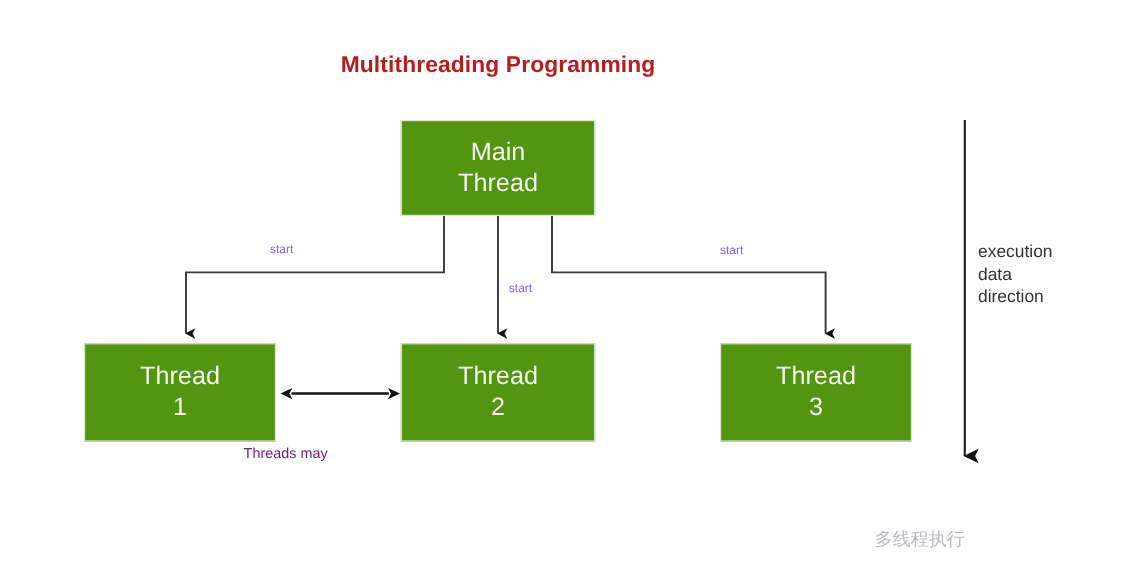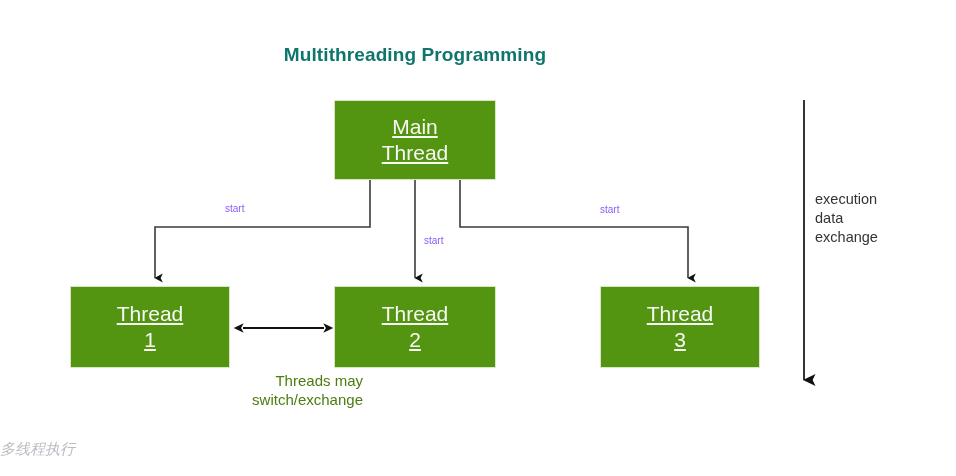--- a/index.html
+++ b/index.html
@@ -26,71 +26,69 @@
   }
   .abs { position: absolute; }
 
   .diagram-title {
     left: 0;
     top: 44px;
     width: 830px;
     text-align: center;
     font-size: 19px;
     font-weight: bold;
-    color: #0f766e;
+    color: #b91c1c;
     letter-spacing: 0.1px;
   }
 
   .node-box {
     box-sizing: border-box;
     background: #539410;
     border: 1px solid #d9e7c9;
     color: #f7f9f5;
     display: flex;
     flex-direction: column;
     align-items: center;
     justify-content: center;
     font-size: 21px;
     line-height: 1.22;
     text-align: center;
     font-weight: normal;
-    text-decoration: underline;
   }
   .node-box .line2 { display: block; }
 
   .edge-label {
     font-size: 10px;
     color: #8b5cf6;
     white-space: nowrap;
   }
 
   .note-text {
-    font-size: 15px;
-    color: #4d7c0f;
-    text-align: right;
+    font-size: 12px;
+    color: #701a75;
+    text-align: left;
     line-height: 1.28;
     white-space: nowrap;
   }
 
   .flow-text {
     font-size: 14.5px;
     color: #333333;
     text-align: left;
     line-height: 1.32;
     white-space: nowrap;
   }
 
   .caption {
     left: 0;
     top: 440px;
     width: 804px;
-    text-align: left;
+    text-align: right;
     font-size: 15px;
     color: #b9bcc2;
-    font-style: italic;
   }
 </style>
 </head>
 <body>
 
 <div id="canvas">
 
   <svg id="diagram-svg" viewBox="0 0 956 476" xmlns="http://www.w3.org/2000/svg">
     <defs>
       <marker id="arrow-down" markerWidth="12" markerHeight="12" refX="4.8" refY="9.2" orient="auto" markerUnits="userSpaceOnUse">
@@ -141,24 +139,23 @@
   </div>
 
   <div class="abs edge-label" style="left:225px; top:203px;">start</div>
 
   <div class="abs edge-label" style="left:424px; top:235px;">start</div>
 
   <div class="abs edge-label" style="left:600px; top:204px;">start</div>
 
   <div class="abs note-text" style="left:203px; top:371px; width:160px;">
     <div>Threads may</div>
-    <div>switch/exchange</div>
   </div>
 
-  <div class="abs flow-text" style="left:815px; top:190px;">
+  <div class="abs flow-text" style="left:815px; top:201px;">
     <div>execution</div>
     <div>data</div>
-    <div>exchange</div>
+    <div>direction</div>
   </div>
 
   <div class="abs caption">多线程执行</div>
 
 </div>
 
 </body></html>

